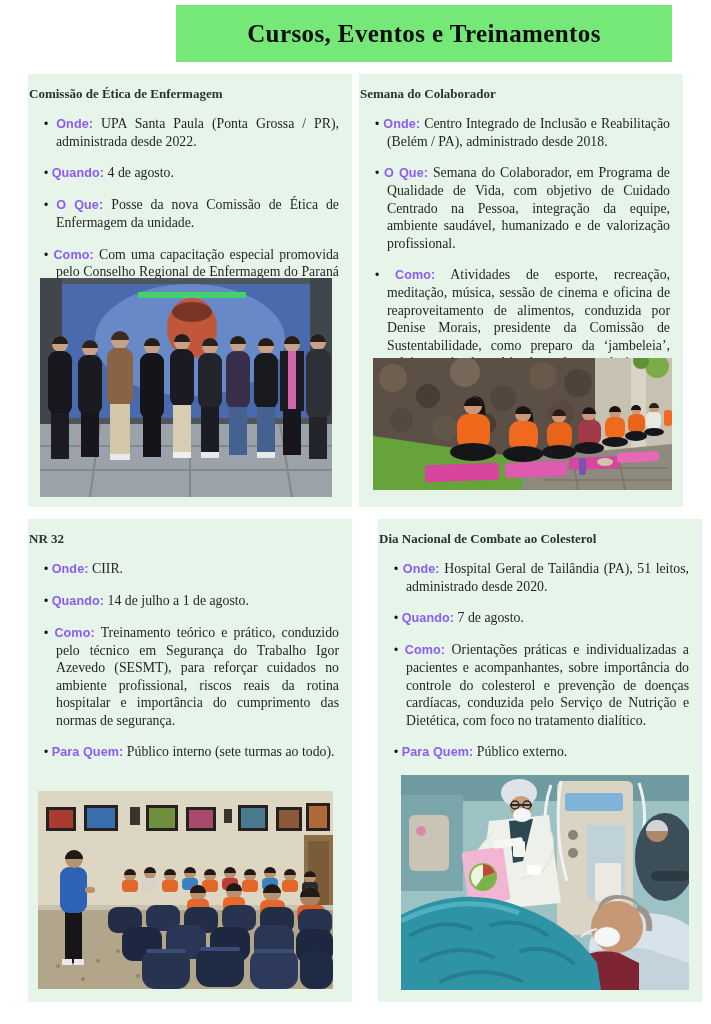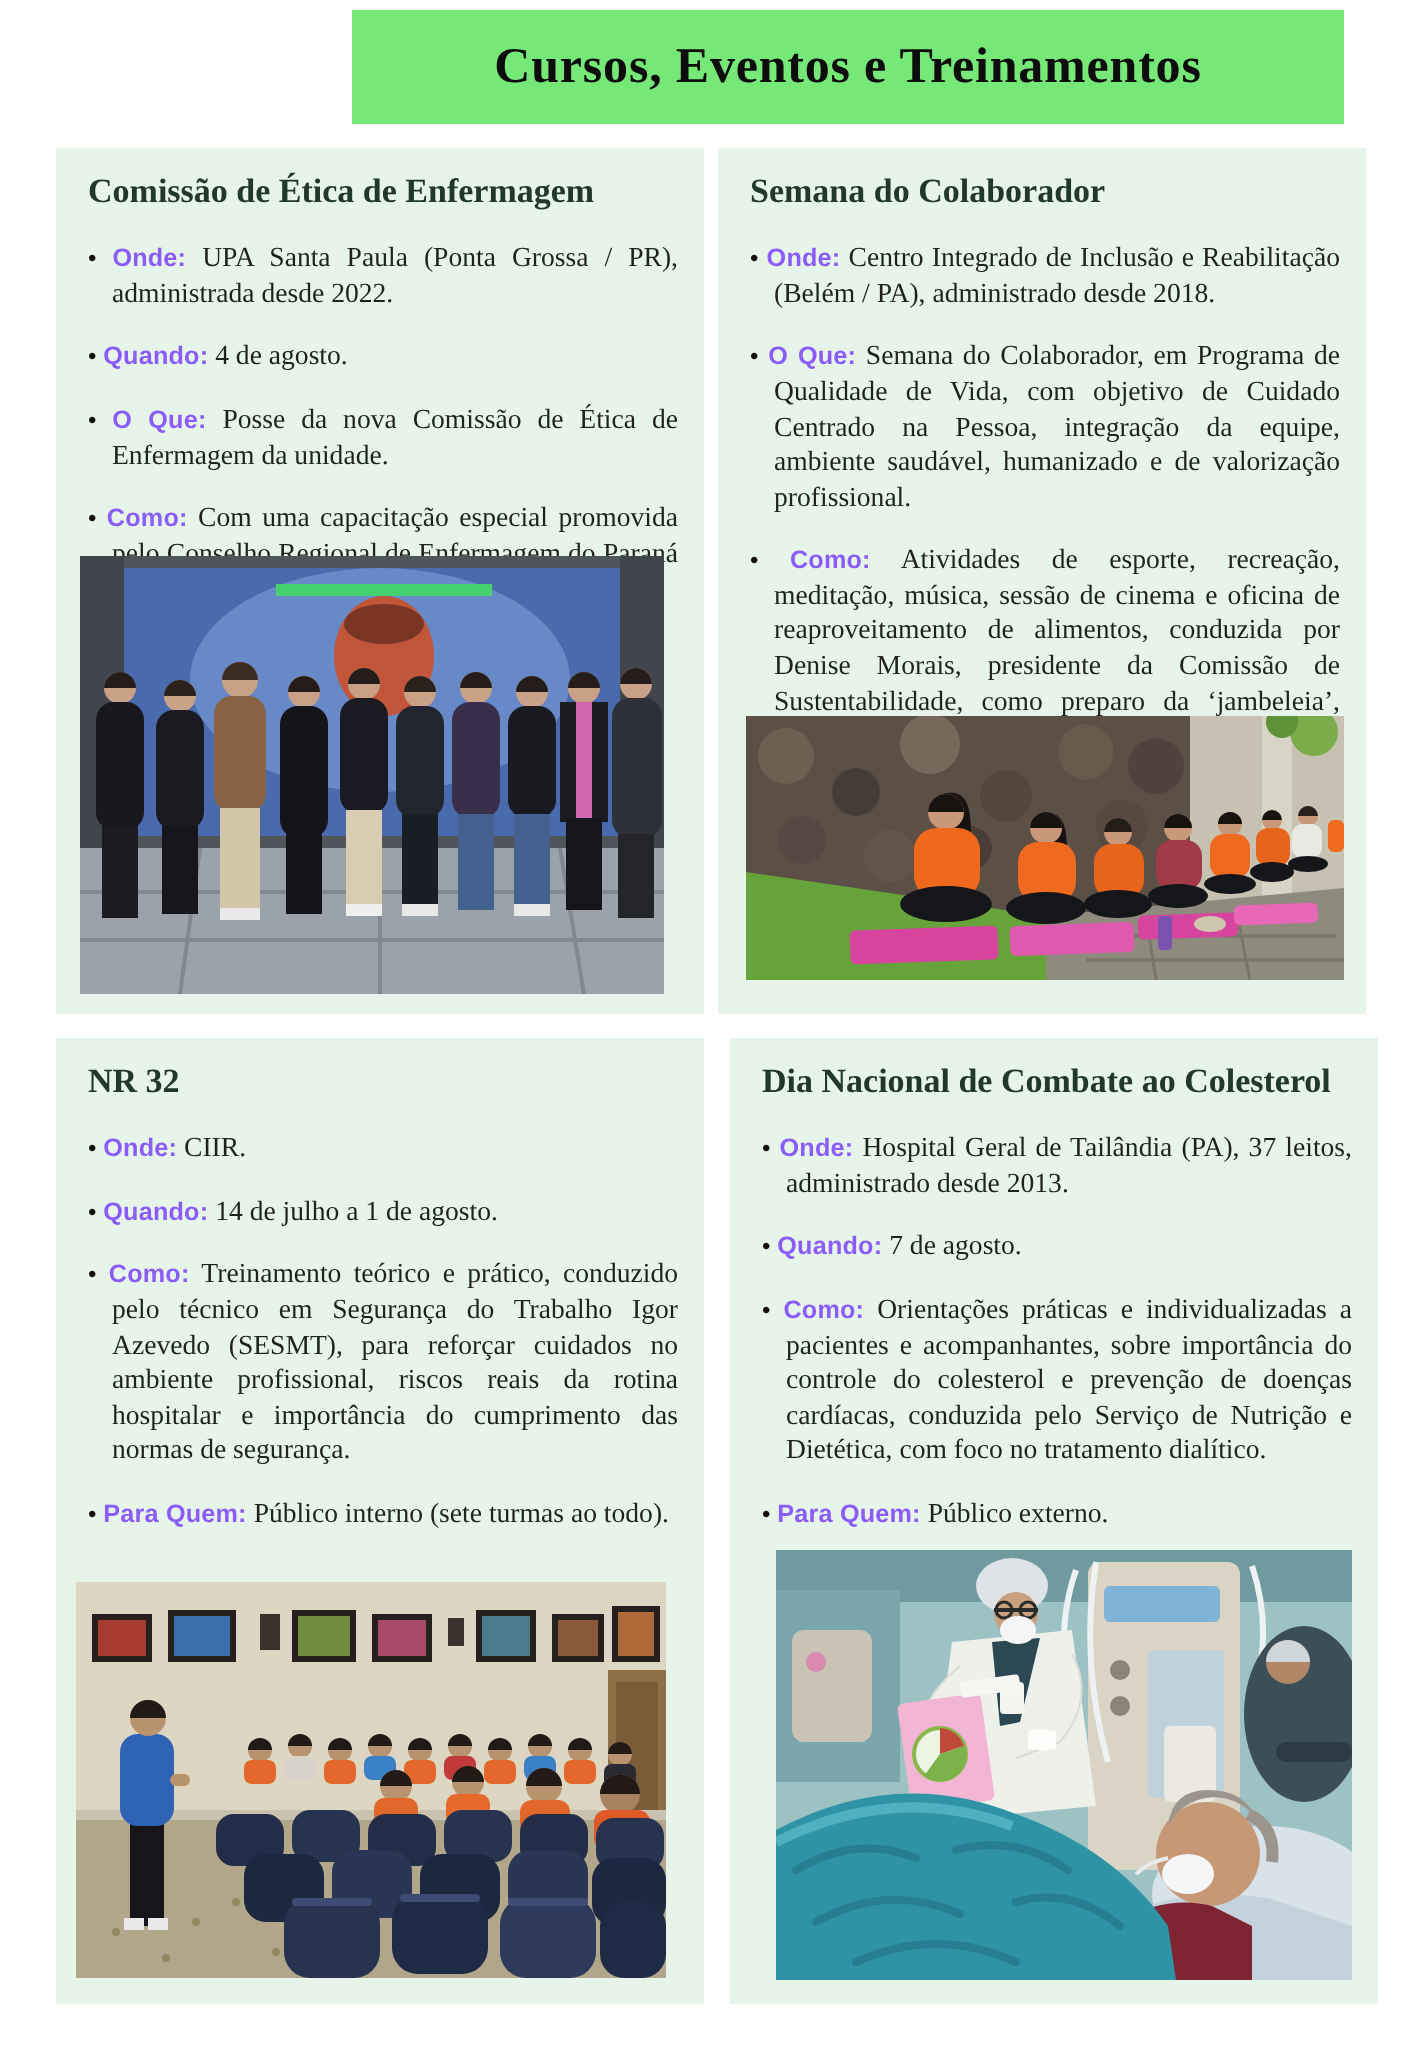--- a/index.html
+++ b/index.html
@@ -6,22 +6,22 @@
   .page{position:relative;width:711px;height:1024px;background:#ffffff;overflow:hidden;
         font-family:"Liberation Serif",serif;}
   .banner{position:absolute;left:176px;top:5px;width:496px;height:57px;background:#76e878;
           display:flex;align-items:center;justify-content:center;}
   .banner h1{margin:0;font-family:"Liberation Serif",serif;font-weight:bold;font-size:25px;
              color:#0d0d0d;letter-spacing:.4px;}
   .card{position:absolute;width:324px;background:#e7f4e9;}
   .card-0{left:28px;top:74px;height:433px;}
   .card-1{left:359px;top:74px;height:433px;}
   .card-2{left:28px;top:519px;height:483px;}
-  .card-3{left:365px;top:519px;height:483px;}
-  .card-title{margin:12px 16px 5px 16px;font-weight:bold;font-size:17px;line-height:1.18;
+  .card-3{left:378px;top:519px;height:483px;}
+  .card-title{margin:12px 16px 5px 1px;font-weight:bold;font-size:13px;line-height:1.18;
               color:#20392b;font-family:"Liberation Serif",serif;}
   .items{margin:0 13px 0 16px;}
   .item{font-size:13.8px;line-height:1.27;color:#1f2220;text-align:justify;
         padding-left:12px;text-indent:-12px;}
   .item .bullet{font-family:"Liberation Sans",sans-serif;font-size:12px;color:#111;}
   .item .label{font-family:"Liberation Sans",sans-serif;font-weight:bold;font-size:12.6px;
                color:#8b5cf6;letter-spacing:.1px;}
   .photo{position:absolute;overflow:hidden;}
   .photo svg{display:block;width:100%;height:100%;}
   .photo-0{left:12px;top:204px;width:292px;height:219px;}
@@ -307,21 +307,21 @@
             <rect x="36" y="168" width="10" height="6" fill="#e9e9e9"></rect>
           <rect x="47" y="96" width="10" height="6" rx="3" fill="#b9926e"></rect>
         </g>
       </svg>
     </div>
   </section>
 
   <section class="card card-3">
     <h2 class="card-title">Dia Nacional de Combate ao Colesterol</h2>
     <div class="items">
-      <p class="item"><span class="bullet">•</span> <span class="label">Onde:</span> <span>Hospital Geral de Tailândia (PA), 37 leitos, administrado desde 2013.</span></p>
+      <p class="item"><span class="bullet">•</span> <span class="label">Onde:</span> <span>Hospital Geral de Tailândia (PA), 51 leitos, administrado desde 2020.</span></p>
       <p class="item"><span class="bullet">•</span> <span class="label">Quando:</span> <span>7 de agosto.</span></p>
       <p class="item"><span class="bullet">•</span> <span class="label">Como:</span> <span>Orientações práticas e individualizadas a pacientes e acompanhantes, sobre importância do controle do colesterol e prevenção de doenças cardíacas, conduzida pelo Serviço de Nutrição e Dietética, com foco no tratamento dialítico.</span></p>
       <p class="item"><span class="bullet">•</span> <span class="label">Para Quem:</span> <span>Público externo.</span></p>
     </div>
     <div class="photo photo-3">
       <svg viewBox="0 0 288 215" preserveAspectRatio="none">
         <rect width="288" height="215" fill="#9dc2c4"></rect>
         <rect x="0" y="0" width="288" height="26" fill="#6f9aa0"></rect>
         <rect x="0" y="20" width="62" height="96" fill="#7ba6ac"></rect>
         <rect x="8" y="40" width="40" height="56" rx="6" fill="#c9c4b6"></rect>

